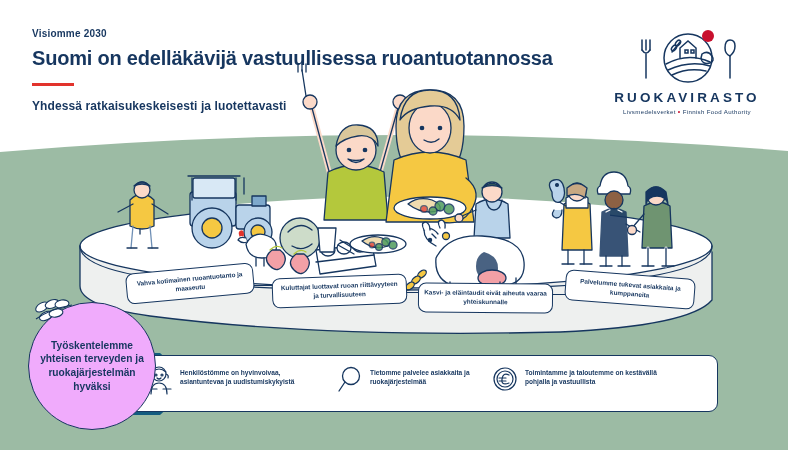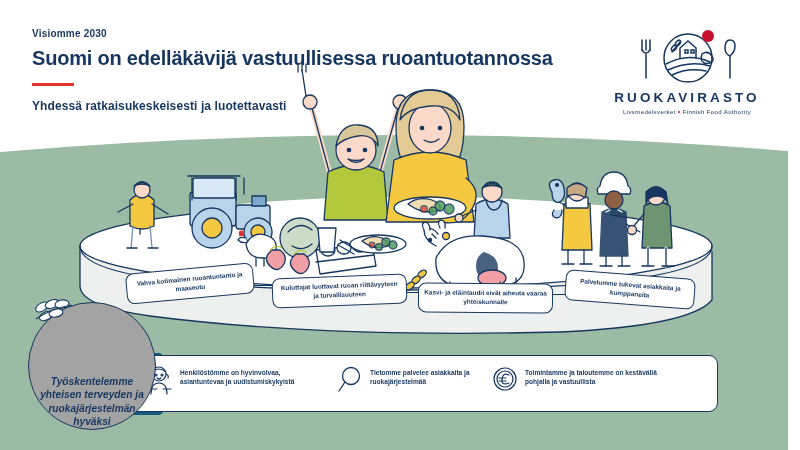--- a/index.html
+++ b/index.html
@@ -38,23 +38,23 @@
   }
   .logo-sub{
     font-size:6.1px;color:#16365f;letter-spacing:.35px;margin-top:3px;
     white-space:nowrap;
   }
   .logo-sub .dot{color:#c8102e;font-size:7px;}
 
   
   .circle{
     position:absolute;left:28px;top:302px;width:128px;height:128px;
-    border-radius:50%;background:#a3a3a3;border:1.6px solid #16365f;
-    display:flex;align-items:flex-end;justify-content:center;
-    box-sizing:border-box;z-index:7;font-style:italic;
+    border-radius:50%;background:#f0abfc;border:1.6px solid #16365f;
+    display:flex;align-items:center;justify-content:center;
+    box-sizing:border-box;z-index:7;
   }
   .circle-text{
     font-size:10.2px;line-height:13.6px;font-weight:bold;color:#16365f;
     text-align:center;padding:0 9px;
   }
   .wheat-deco{position:absolute;left:30px;top:297px;z-index:8;}
 
   
   .callout{
     position:absolute;background:#ffffff;border:1.1px solid #16365f;

